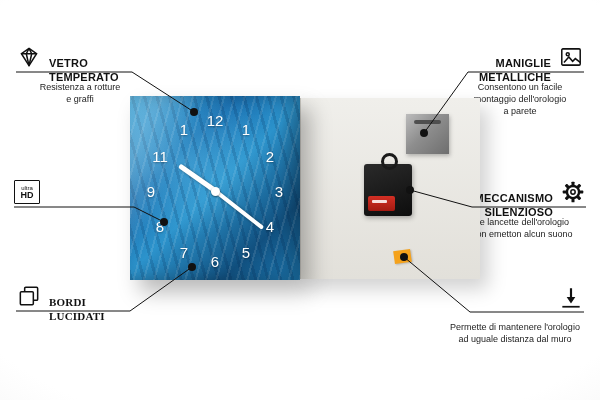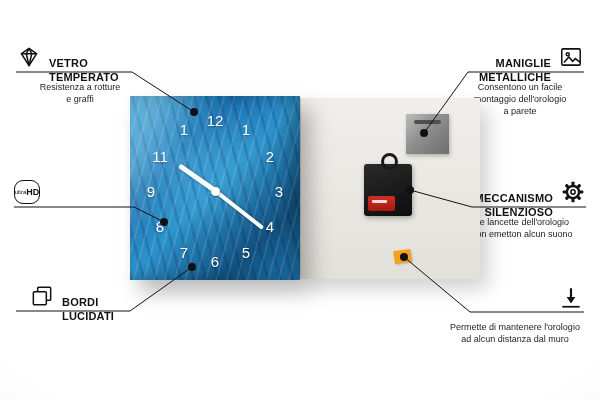--- a/index.html
+++ b/index.html
@@ -55,28 +55,28 @@
   
   .co{position:absolute;}
   .co .head{display:flex;align-items:center;gap:7px;height:30px;}
   .co .title{font-weight:bold;font-size:11px;letter-spacing:.2px;line-height:1.3;
     white-space:pre-line;color:#111;margin-top:26px;}
   .co .desc{font-size:9px;color:#1d1d1d;line-height:1.35;white-space:pre-line;margin-top:9px;margin-left:12px;}
   .co.right .head{flex-direction:row-reverse;align-items:center;}
   .co.right .title{text-align:right;flex:1;}
   .c-center{text-align:center;}
   .ico{width:26px;height:26px;flex:0 0 auto;display:flex;align-items:center;justify-content:center;}
-  .ultrahd{border:1.5px solid #111;border-radius:9px;width:27px;height:24px;
-    display:flex;flex-direction:row;align-items:center;justify-content:center;line-height:1;}
+  .ultrahd{border:1.5px solid #111;border-radius:1px;width:27px;height:24px;
+    display:flex;flex-direction:column;align-items:center;justify-content:center;line-height:1;}
   .ultrahd .u1{font-size:6px;}
   .ultrahd .u2{font-size:9px;font-weight:bold;}
 
   .co1{left:16px;top:42px;width:116px;}
   .co2{left:14px;top:177px;width:120px;}
-  .co3{left:29px;top:281px;width:114px;}
+  .co3{left:16px;top:281px;width:114px;font-family:Liberation Serif, serif;}
   .co4{left:444px;top:42px;width:140px;}
   .co5{left:446px;top:177px;width:140px;}
   .co6{left:434px;top:282px;width:150px;}
 
   .lines{position:absolute;inset:0;pointer-events:none;z-index:3;}
 </style>
 </head>
 <body>
 
 <div class="stage">
@@ -212,16 +212,16 @@
   <div class="co right co6">
     <div class="head">
       <span class="ico">
         <svg viewBox="0 0 24 24" width="26" height="26">
           <path d="M11 4 h2 v8 h3 l-4 6 -4 -6 h3 z" fill="#111"></path>
           <path d="M4 21 H20" stroke="#111" stroke-width="1.6"></path>
         </svg>
       </span>
     </div>
     <div class="desc c-center">Permette di mantenere l'orologio
-ad alcun distanza dal muro</div>
+ad uguale distanza dal muro</div>
   </div>
 
 </div>
 
 </body></html>

